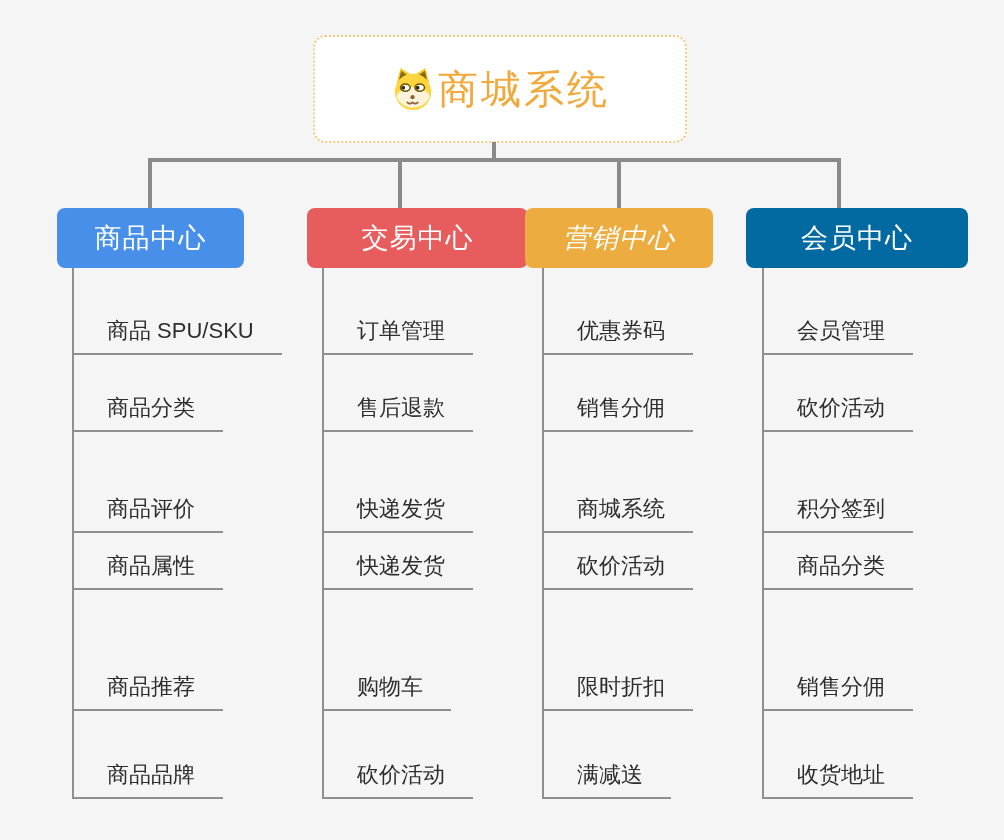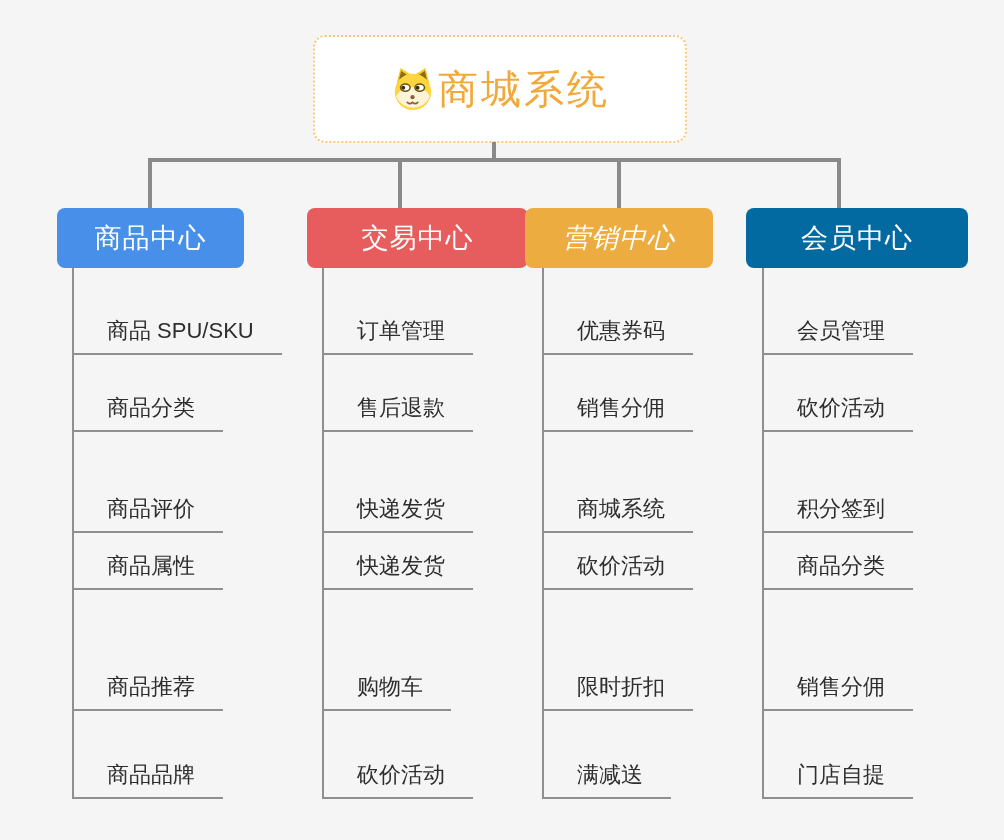--- a/index.html
+++ b/index.html
@@ -106,16 +106,16 @@
     <div class="leaf r5">限时折扣</div>
     <div class="leaf r6">满减送</div>
   </div>
 
   <div class="col c3">
     <div class="leaf r1">会员管理</div>
     <div class="leaf r2">砍价活动</div>
     <div class="leaf r3">积分签到</div>
     <div class="leaf r4">商品分类</div>
     <div class="leaf r5">销售分佣</div>
-    <div class="leaf r6">门店自提</div>
+    <div class="leaf r6">收货地址</div>
   </div>
 
 </div>
 
 </body></html>

